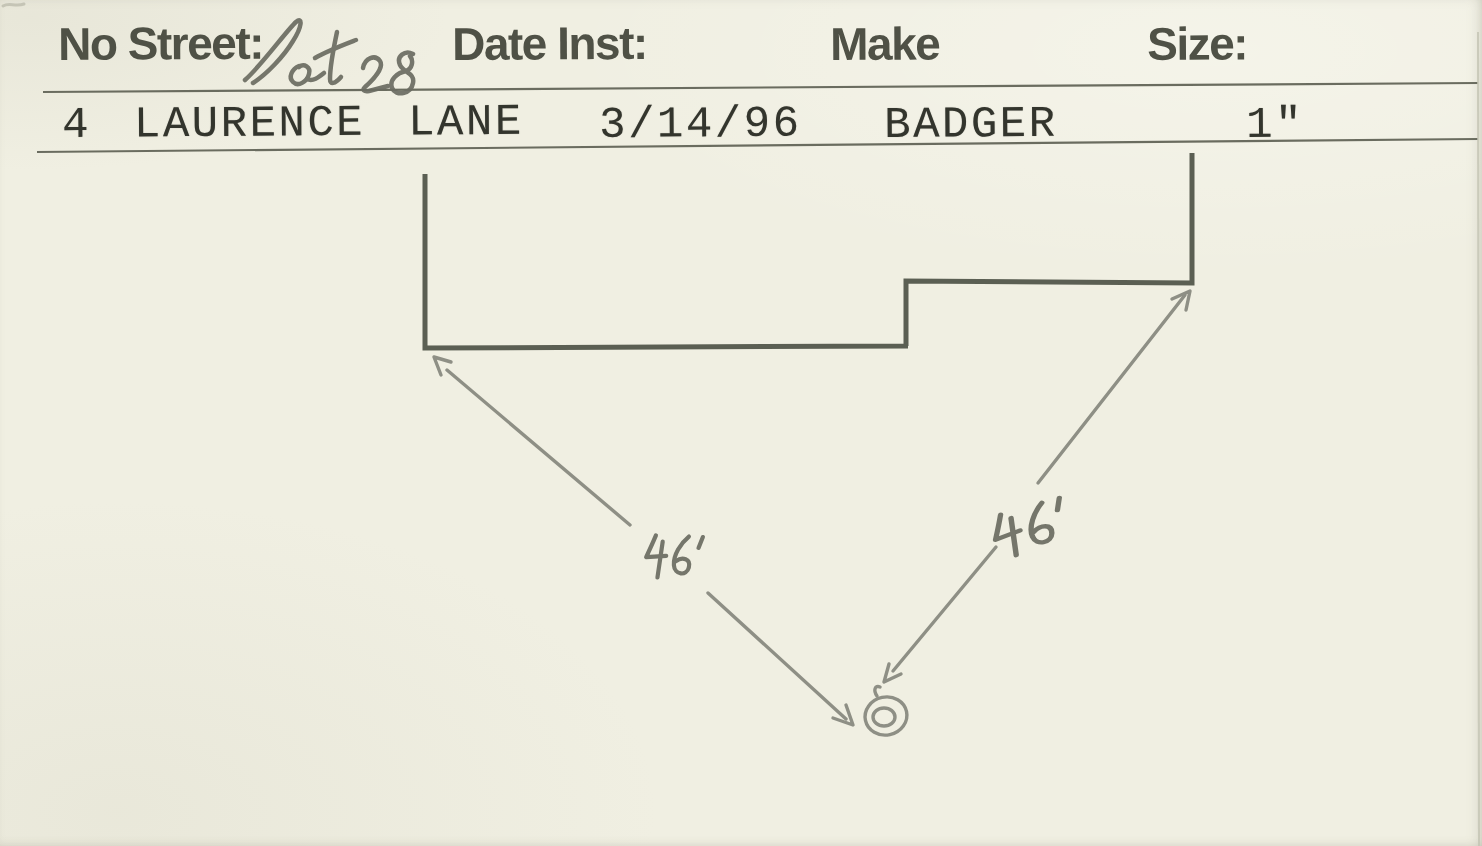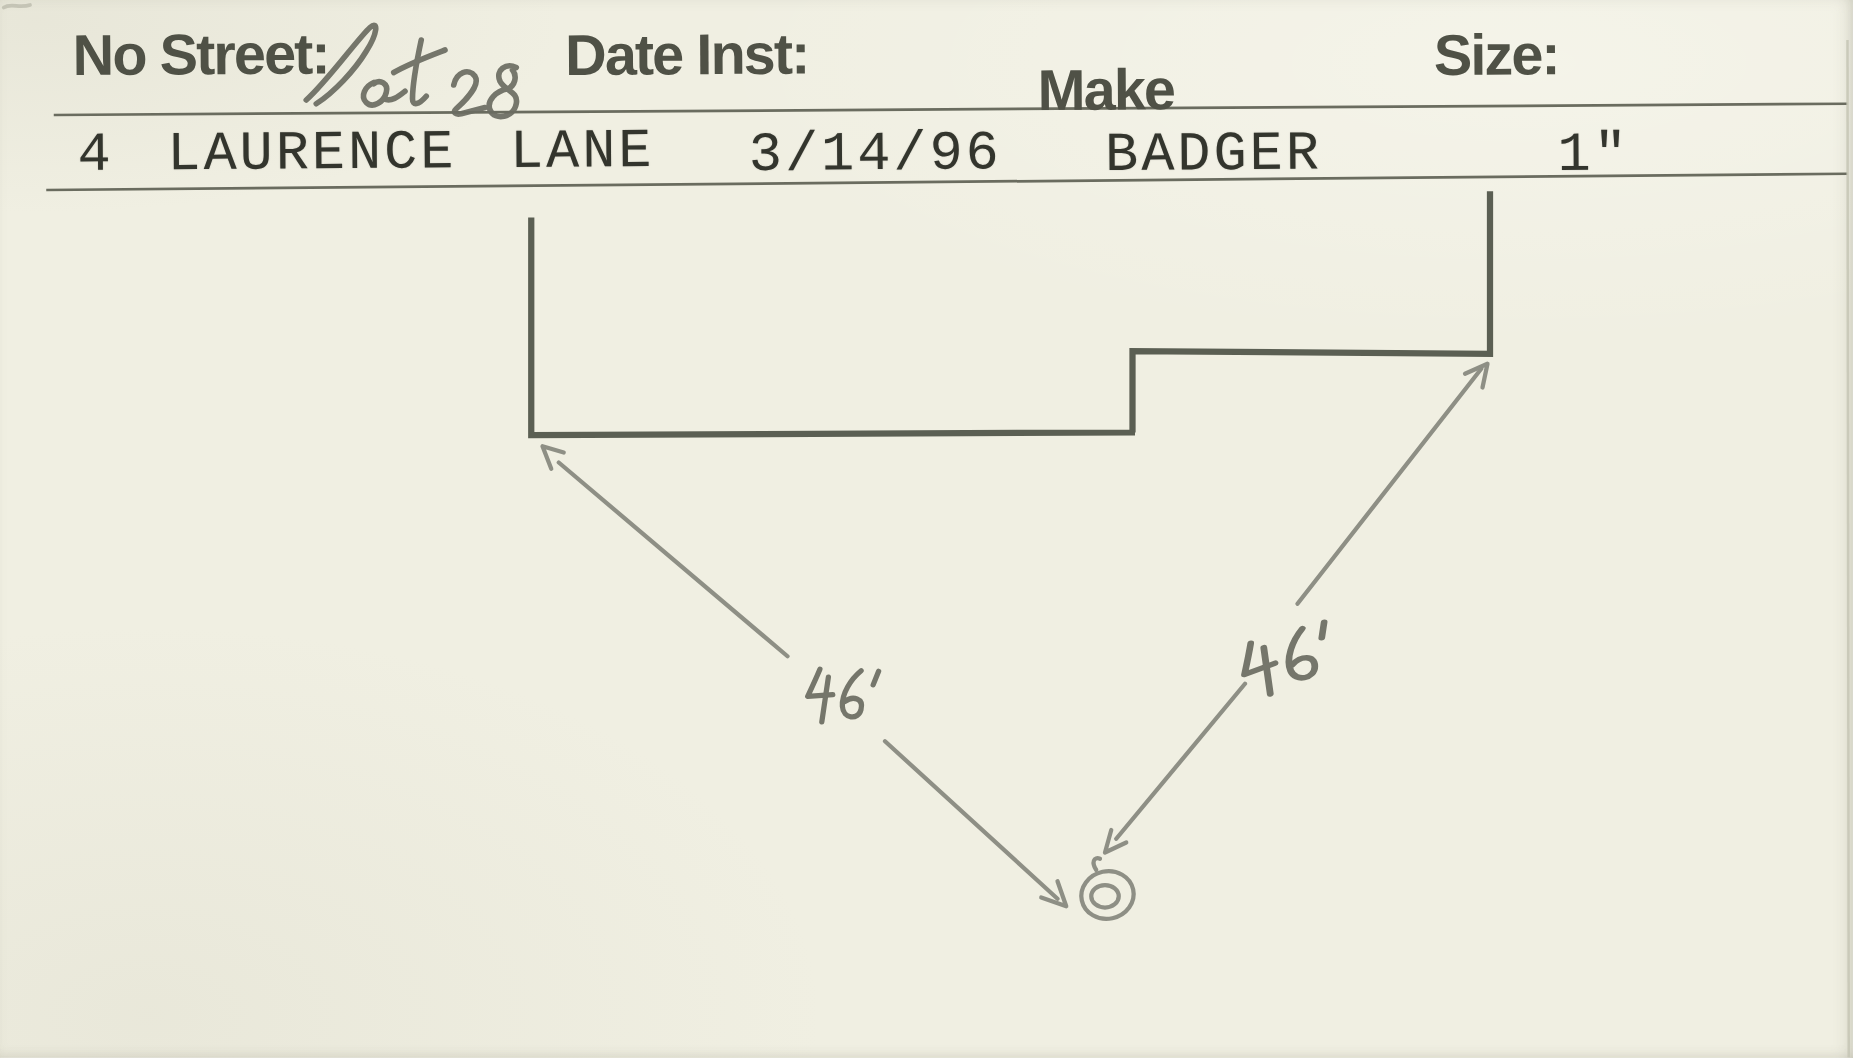--- a/index.html
+++ b/index.html
@@ -26,21 +26,21 @@
   .hand{stroke:#6b6c62;stroke-width:4.5;fill:none;stroke-linecap:round;stroke-linejoin:round;opacity:.92;}
   .smudge{stroke:#a9a99b;stroke-width:3;fill:none;stroke-linecap:round;opacity:.55;}
 
   .plabel{
     position:absolute;top:21px;line-height:1;
     font-size:46px;font-weight:600;letter-spacing:-1.5px;color:#4f5146;
     transform:rotate(-0.35deg);transform-origin:left top;white-space:pre;
   }
   .lbl-0{left:58px;}
   .lbl-1{left:452px;}
-  .lbl-2{left:830px;margin-top:28px;}
+  .lbl-2{left:830px;}
   .lbl-3{left:1147px;text-align:center;}
 
   .typed{
     position:absolute;top:103px;line-height:1;
     font-family:"Liberation Mono", monospace;
     font-size:44px;font-weight:400;letter-spacing:2.5px;word-spacing:14px;
     color:#33352d;white-space:pre;
     transform:rotate(-0.4deg);transform-origin:left top;
     text-shadow:0 0 1px rgba(51,53,45,.35);
   }

